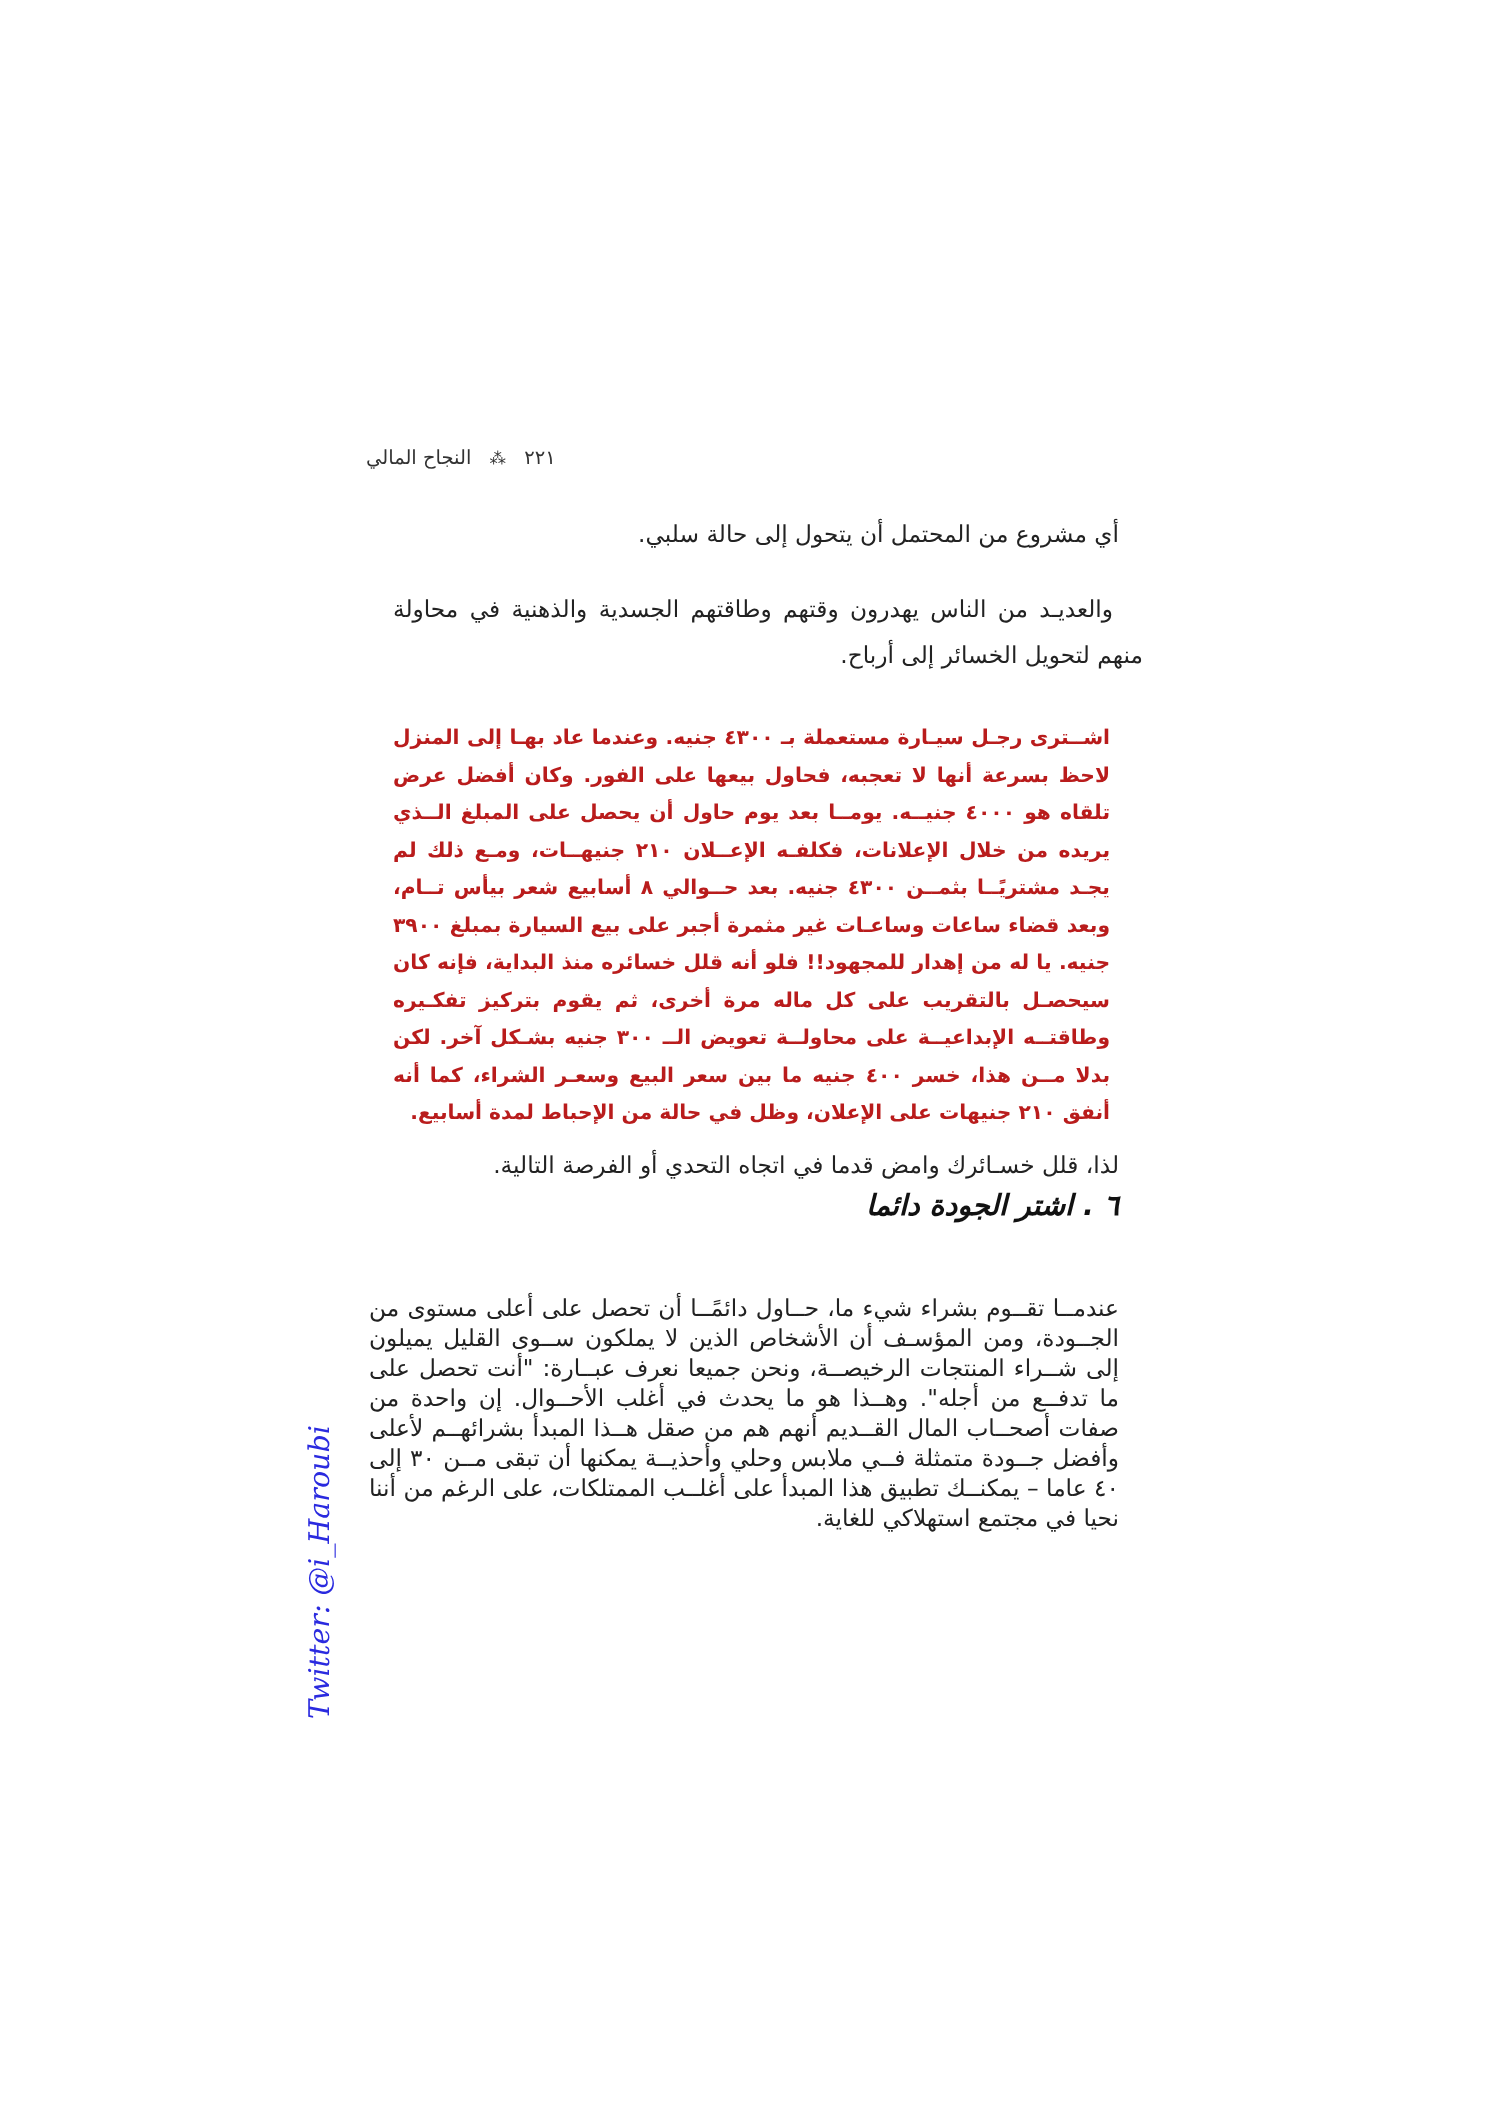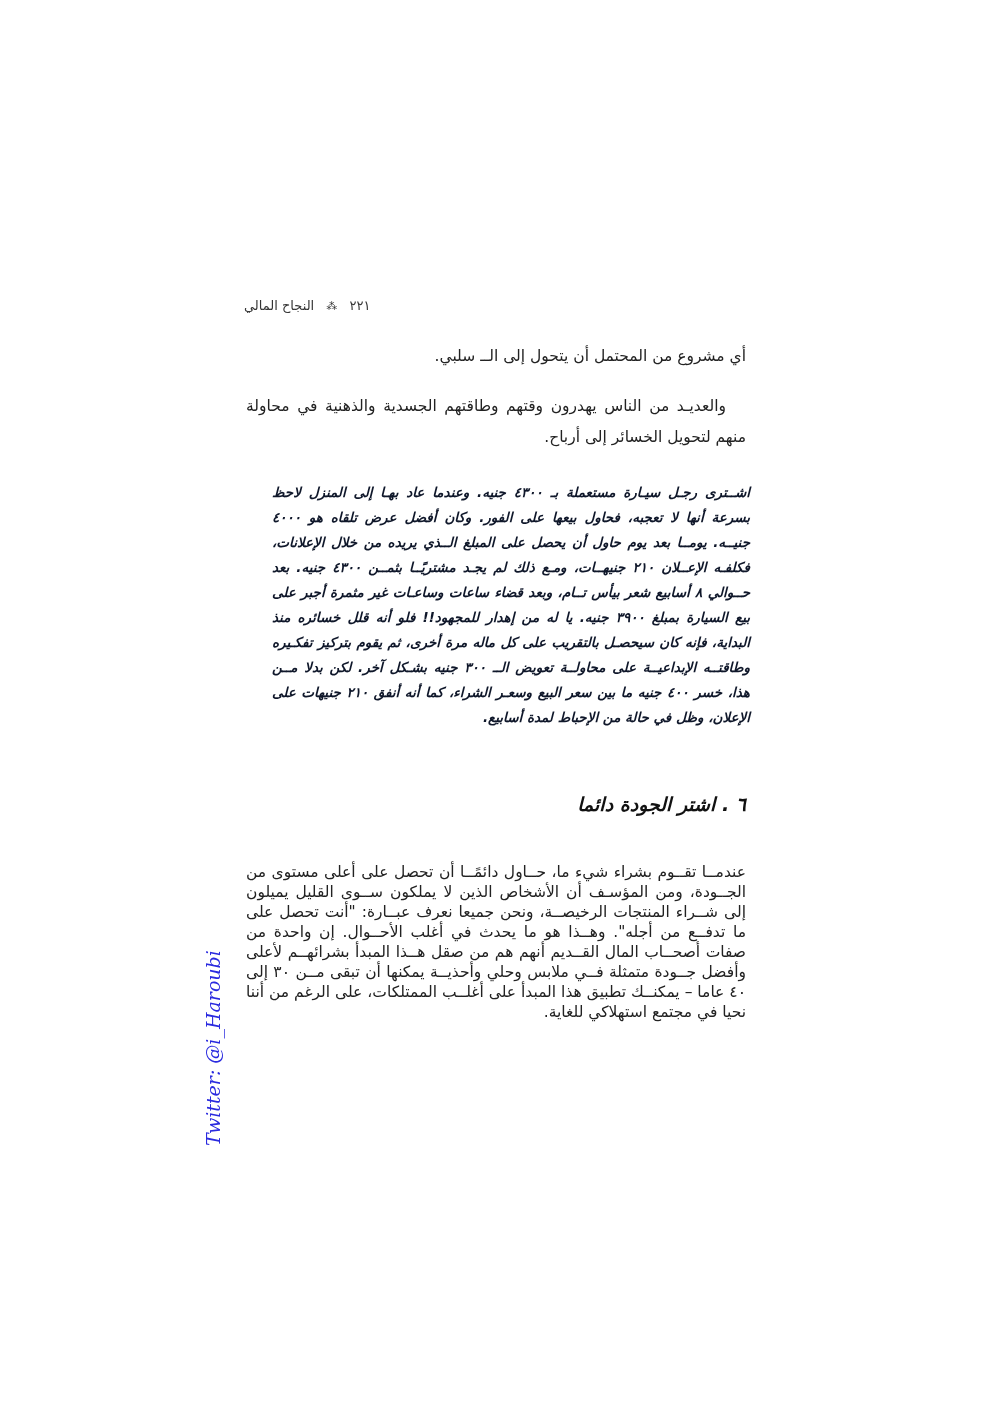--- a/index.html
+++ b/index.html
@@ -5,53 +5,56 @@
   html, body { margin: 0; padding: 0; background: #ffffff; }
   body { width: 992px; height: 1403px; position: relative; overflow: hidden;
          font-family: "DejaVu Sans", sans-serif; color: #1a1a1a; }
   .page { position: absolute; left: 0; top: 0; width: 992px; height: 1403px; }
   .running-header { position: absolute; left: 244px; top: 298px; width: 200px;
          direction: rtl; text-align: left; font-size: 13px; color: #333; white-space: nowrap; }
   .running-header span { display: inline-block; }
   .running-header .sep { margin: 0 8px; font-size: 11px; }
   .block { position: absolute; left: 246px; width: 500px; direction: rtl; text-align: justify; }
   .p-normal { font-size: 15.5px; line-height: 31px; color: #222; }
-  .p-box { font-size: 13.5px; font-weight: bold; line-height: 25px; color: #0f172a;
-           left: 272px; width: 478px; font-style: italic; }
+  .p-box { font-size: 13.5px; font-weight: bold; line-height: 25px; color: #b91c1c;
+           left: 262px; width: 478px; }
   .heading { position: absolute; left: 540px; width: 206px; top: 793px; direction: rtl;
              text-align: right; font-size: 19px; font-weight: bold; font-style: italic; color: #111; }
   .watermark { position: absolute; left: 118px; top: 1040px; width: 190px;
                transform: rotate(-90deg); transform-origin: center center;
                font-family: "DejaVu Serif", serif; font-style: italic; font-size: 19px;
                color: #2a2adf; white-space: nowrap; text-align: center; }
   .indent { display: inline-block; width: 20px; }
 </style>
 </head>
 <body>
 
 <div class="page">
 
   <div class="running-header">
     <span>٢٢١</span>
     <span class="sep">⁂</span>
     <span>النجاح المالي</span>
   </div>
 
   <div class="block p-normal" style="top:341px;">
-    <span>أي مشروع من المحتمل أن يتحول إلى الــ سلبي.</span>
+    <span>أي مشروع من المحتمل أن يتحول إلى حالة سلبي.</span>
   </div>
 
-  <div class="block p-normal" style="top:391px;">
+  <div class="block p-normal" style="top:391px;margin-left:16px;">
     <span class="indent"></span><span>والعديـد من الناس يهدرون وقتهم وطاقتهم الجسدية والذهنية في محاولة منهم لتحويل الخسائر إلى أرباح.</span>
   </div>
 
   <div class="block p-box" style="top:480px;">
     <span>اشــترى رجـل سيـارة مستعملة بـ ٤٣٠٠ جنيه. وعندما عاد بهـا إلى المنزل لاحظ بسرعة أنها لا تعجبه، فحاول بيعها على الفور. وكان أفضل عرض تلقاه هو ٤٠٠٠ جنيــه. يومــا بعد يوم حاول أن يحصل على المبلغ الــذي يريده من خلال الإعلانات، فكلفـه الإعــلان ٢١٠ جنيهــات، ومـع ذلك لم يجـد مشتريًــا بثمــن ٤٣٠٠ جنيه. بعد حــوالي ٨ أسابيع شعر بيأس تــام، وبعد قضاء ساعات وساعـات غير مثمرة أجبر على بيع السيارة بمبلغ ٣٩٠٠ جنيه. يا له من إهدار للمجهود!! فلو أنه قلل خسائره منذ البداية، فإنه كان سيحصـل بالتقريب على كل ماله مرة أخرى، ثم يقوم بتركيز تفكـيره وطاقتــه الإبداعيــة على محاولــة تعويض الــ ٣٠٠ جنيه بشـكل آخر. لكن بدلا مــن هذا، خسر ٤٠٠ جنيه ما بين سعر البيع وسعـر الشراء، كما أنه أنفق ٢١٠ جنيهات على الإعلان، وظل في حالة من الإحباط لمدة أسابيع.</span>
   </div>
 
+  <div class="block p-normal" style="top:762px;">
+    <span>لذا، قلل خسـائرك وامض قدما في اتجاه التحدي أو الفرصة التالية.</span>
+  </div>
 
   <div class="heading">
     <span>٦</span>
     <span>.</span>
     <span>اشتر الجودة دائما</span>
   </div>
 
   <div class="block p-normal" style="top:862px; line-height:20px;">
     <span>عندمــا تقــوم بشراء شيء ما، حــاول دائمًــا أن تحصل على أعلى مستوى من الجــودة، ومن المؤسـف أن الأشخاص الذين لا يملكون ســوى القليل يميلون إلى شــراء المنتجات الرخيصــة، ونحن جميعا نعرف عبــارة: "أنت تحصل على ما تدفــع من أجله". وهــذا هو ما يحدث في أغلب الأحــوال. إن واحدة من صفات أصحــاب المال القــديم أنهم هم من صقل هــذا المبدأ بشرائهــم لأعلى وأفضل جــودة متمثلة فــي ملابس وحلي وأحذيــة يمكنها أن تبقى مــن ٣٠ إلى ٤٠ عاما – يمكنــك تطبيق هذا المبدأ على أغلــب الممتلكات، على الرغم من أننا نحيا في مجتمع استهلاكي للغاية.</span>
   </div>

